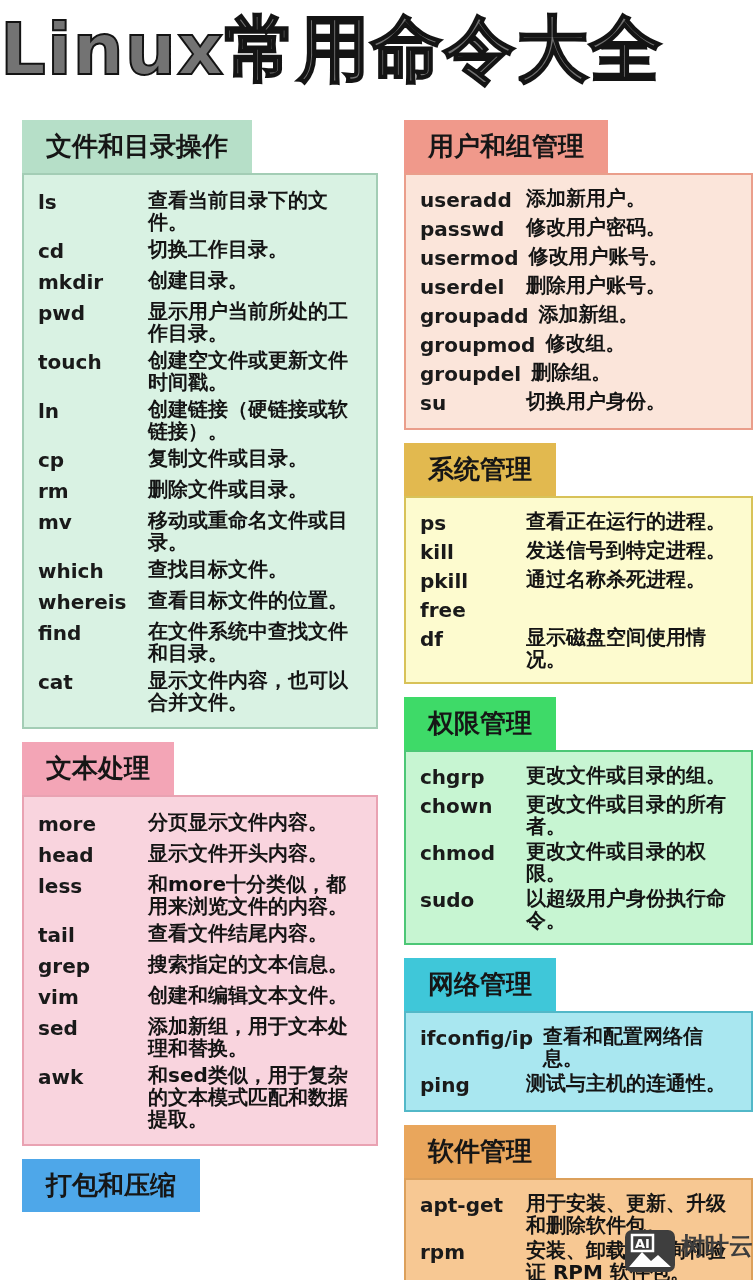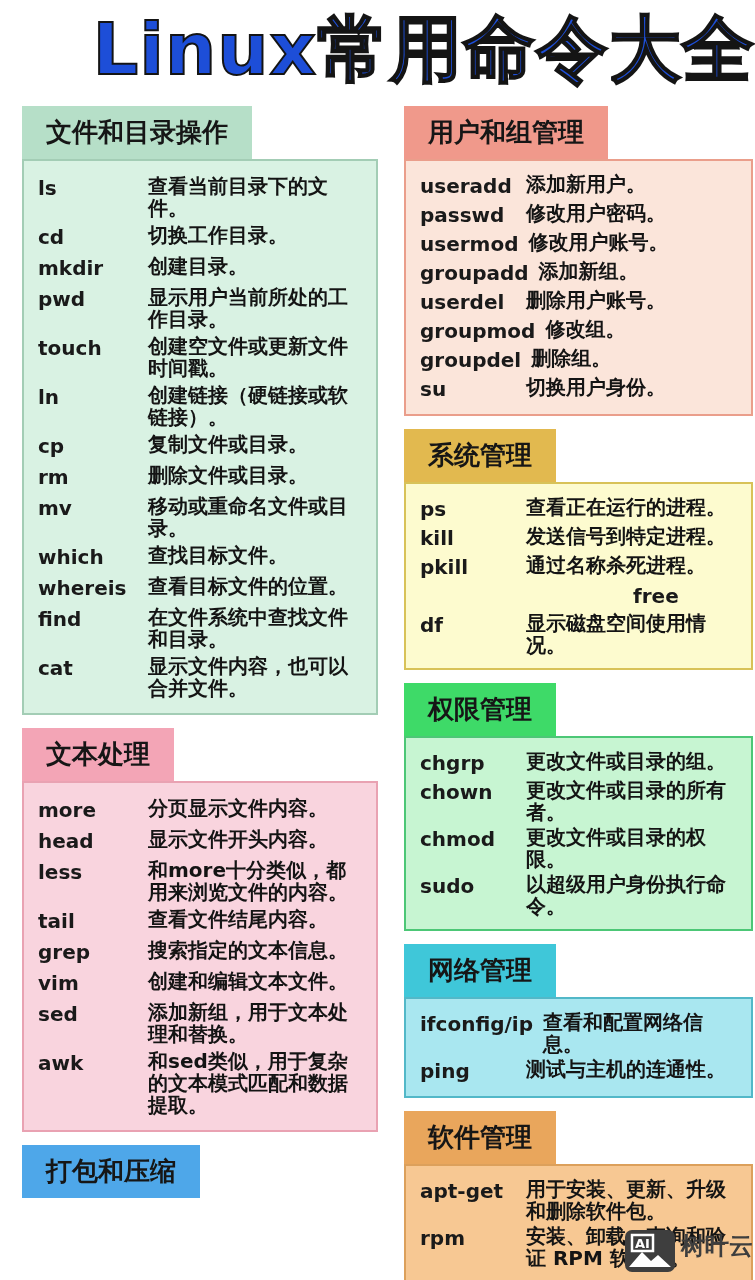--- a/index.html
+++ b/index.html
@@ -5,27 +5,27 @@
   html,body{margin:0;padding:0;background:#ffffff;}
   body{
     width:755px;height:1280px;
     font-family:"DejaVu Sans",sans-serif;
     -webkit-font-smoothing:antialiased;
     overflow:hidden;
   }
   .page{position:relative;width:755px;height:1280px;background:#ffffff;overflow:hidden;}
 
   .title{
-    margin:4px 0 2px 0;
-    text-align:right;
+    margin:4px 0 16px 0;
+    text-align:left;
     font-size:72px;
     line-height:1.25;
     font-weight:800;
     letter-spacing:1px;
-    color:#1d4ed8;
+    color:#737373;
     -webkit-text-stroke:2px #141414;
     font-family:"DejaVu Sans",sans-serif;
     white-space:nowrap;
   }
 
   .cols{
     display:flex;
     gap:26px;
     padding:10px 2px 0 22px;
     align-items:flex-start;
@@ -44,21 +44,21 @@
     padding:9px 24px;
     position:relative;
     z-index:2;
   }
   .body{
     border:2px solid;
     padding:9px 12px 9px 14px;
     position:relative;
     z-index:1;
   }
-  .row{display:flex;margin:3px 0;justify-content:flex-end;}
+  .row{display:flex;margin:3px 0;}
   .col-left .row{margin:5px 0;}
   .cmd{
     flex:0 0 auto;
     min-width:100px;
     padding-right:10px;
     font-size:20px;
     font-weight:600;
     color:#1a1a1a;
     line-height:26px;
   }
@@ -203,26 +203,26 @@
             </div>
             <div class="row">
               <span class="cmd">passwd</span>
               <span class="desc">修改用户密码。</span>
             </div>
             <div class="row">
               <span class="cmd">usermod</span>
               <span class="desc">修改用户账号。</span>
             </div>
             <div class="row">
+              <span class="cmd">userdel</span>
+              <span class="desc">删除用户账号。</span>
+            </div>
+            <div class="row">
               <span class="cmd">groupadd</span>
               <span class="desc">添加新组。</span>
-            </div>
-            <div class="row">
-              <span class="cmd">userdel</span>
-              <span class="desc">删除用户账号。</span>
             </div>
             <div class="row">
               <span class="cmd">groupmod</span>
               <span class="desc">修改组。</span>
             </div>
             <div class="row">
               <span class="cmd">groupdel</span>
               <span class="desc">删除组。</span>
             </div>
             <div class="row">

